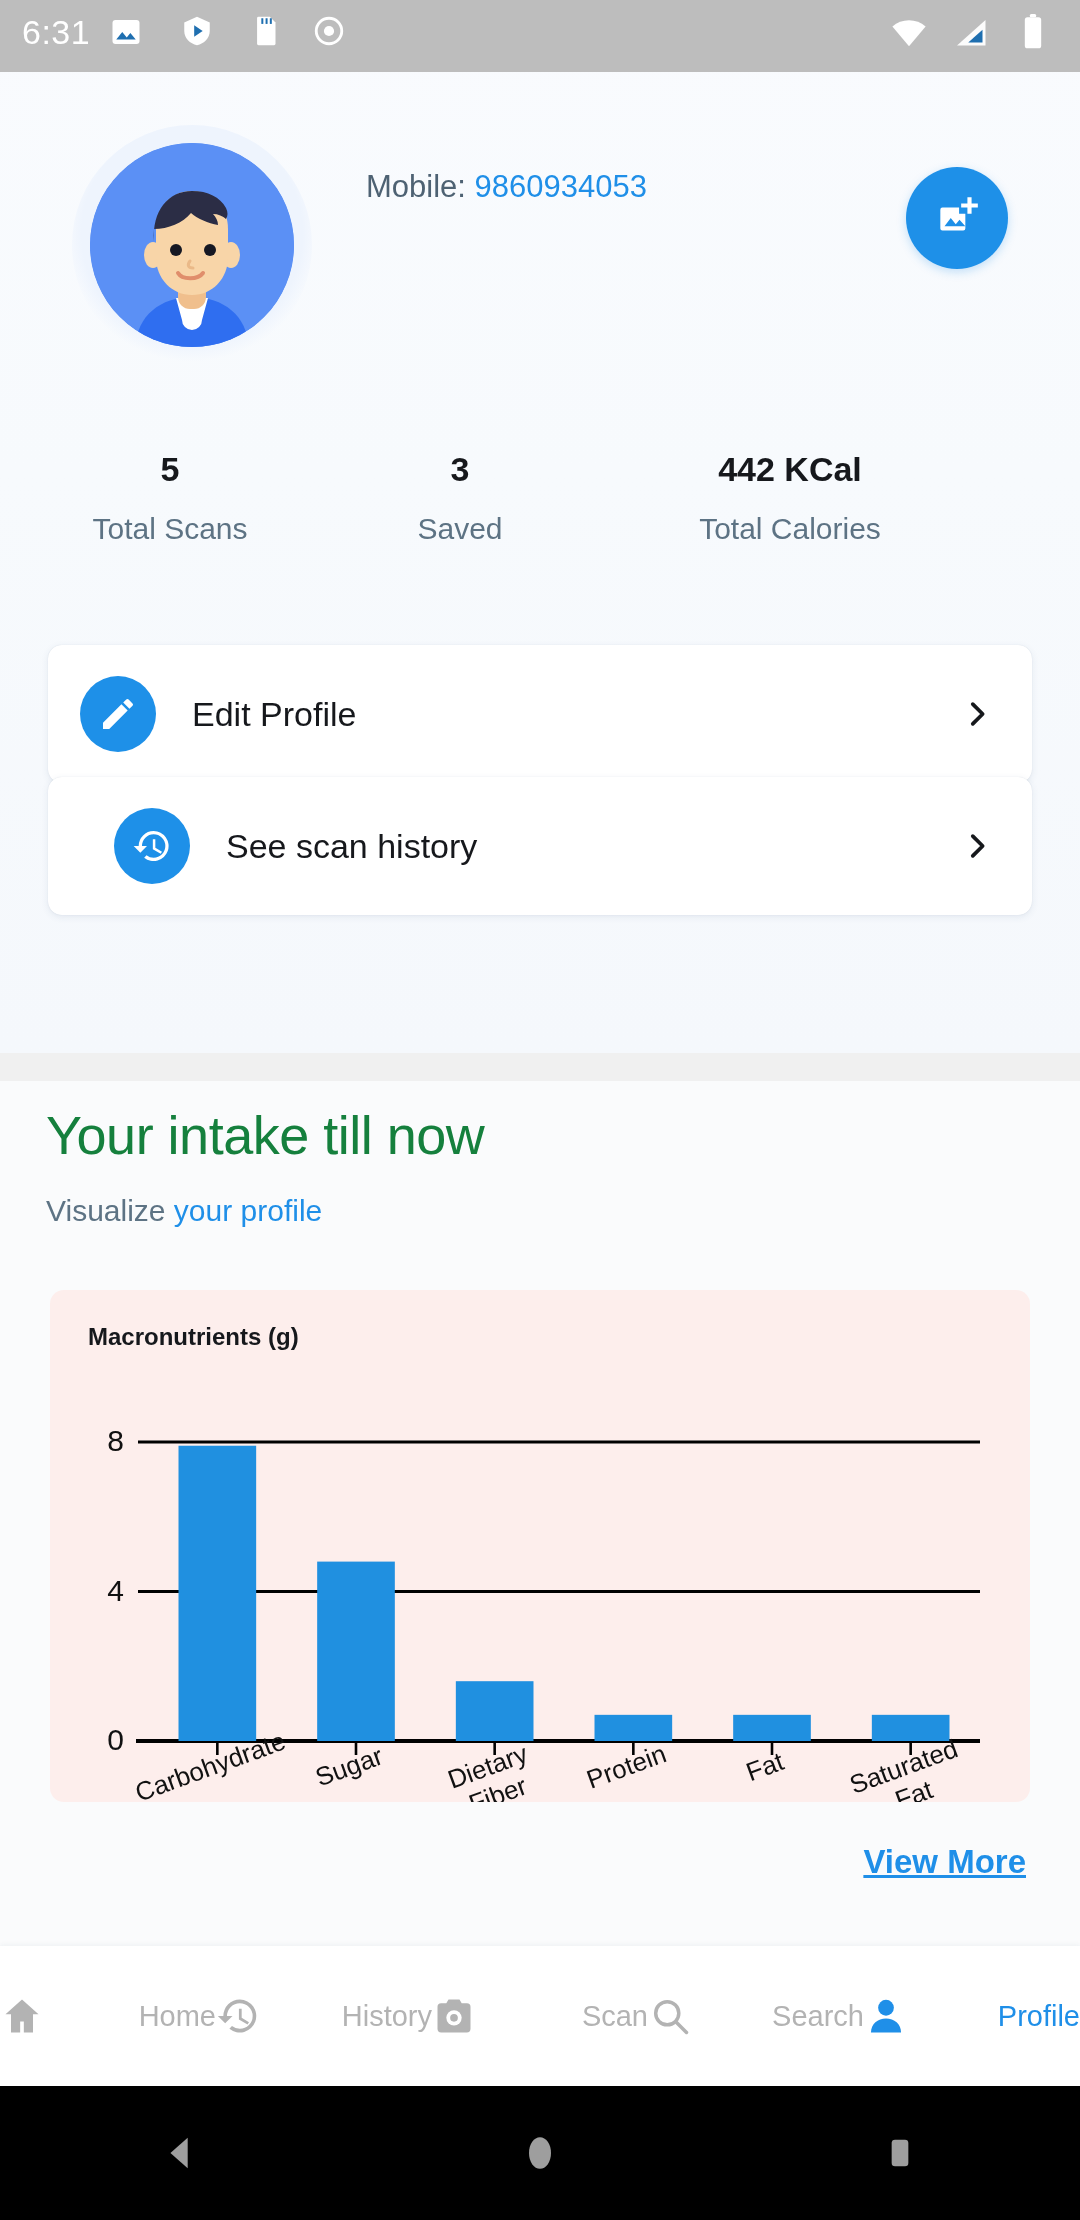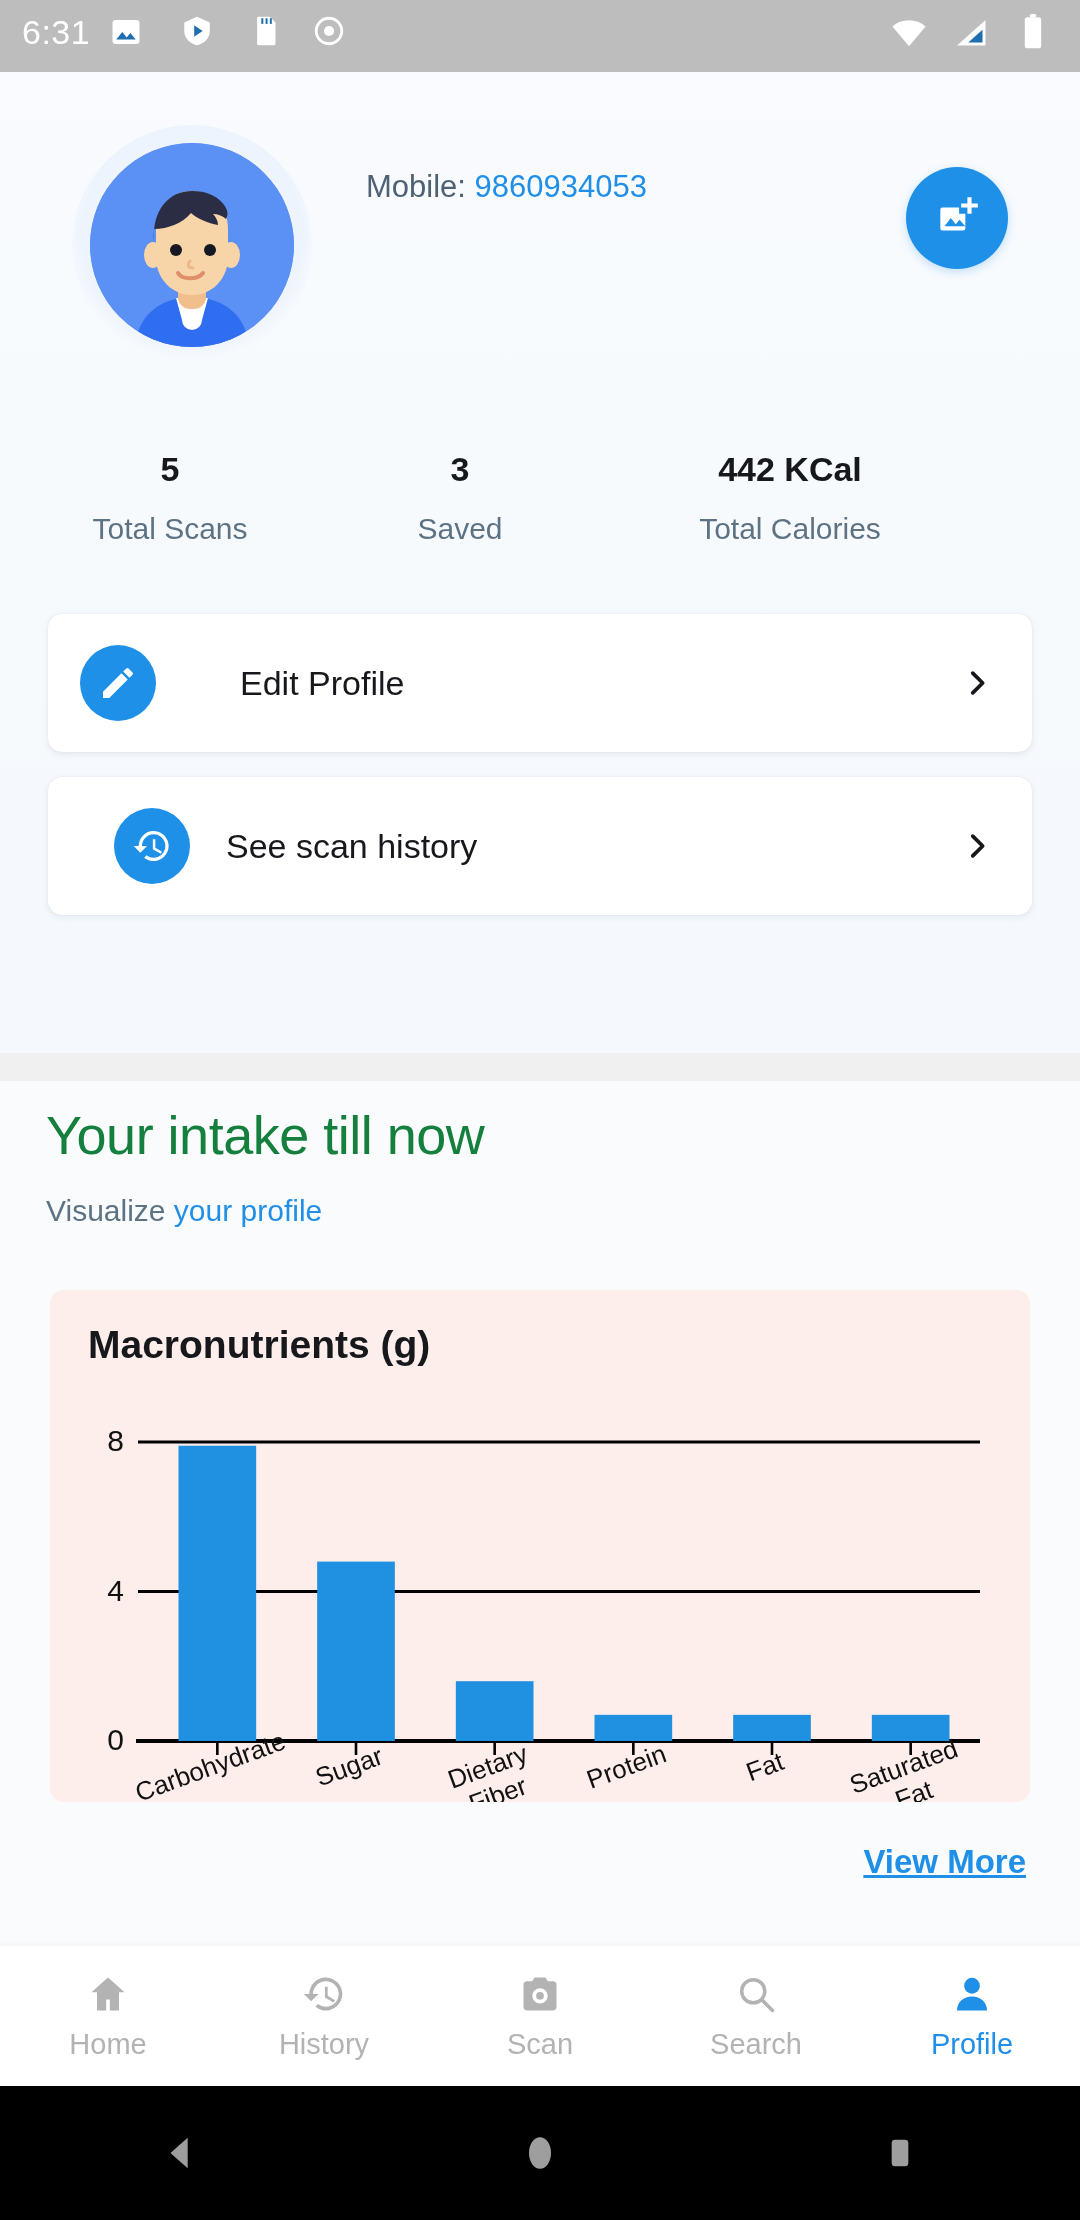--- a/index.html
+++ b/index.html
@@ -85,21 +85,21 @@
   .stat-value { font-size: 34px; font-weight: 700; color: #16181c; }
   .stat-label { font-size: 30px; color: #5d7384; margin-top: 23px; }
 
   
   .action-card {
     position: absolute; left: 48px; width: 984px; height: 138px;
     background: #ffffff; border-radius: 14px;
     box-shadow: 0 2px 7px rgba(60,90,130,.10), 0 0 1px rgba(60,90,130,.18);
     display: flex; align-items: center; cursor: pointer;
   }
-  #card-edit-profile    { top: 614px; gap: 48px; }
+  #card-edit-profile    { top: 645px; }
   #card-scan-history    { top: 777px; padding-left: 34px; }
   .card-icon {
     width: 76px; height: 76px; border-radius: 50%;
     background: #1e90e8; margin-left: 32px;
     display: flex; align-items: center; justify-content: center; flex: none;
   }
   .card-label {
     font-size: 34px; color: #16181c; margin-left: 36px; flex: 1;
   }
   .card-chevron { margin-right: 38px; display: flex; align-items: center; }
@@ -126,40 +126,40 @@
   #intake-subtitle-link { color: #1f8fe8; }
 
   
   #chart-card {
     position: absolute; left: 50px; top: 1290px;
     width: 980px; height: 512px;
     background: #fdeeec; border-radius: 14px;
   }
   #chart-title {
     position: absolute; left: 38px; top: 33px;
-    font-size: 39px; font-weight: 700; color: #16181c;
+    font-size: 24px; font-weight: 700; color: #16181c;
   }
   #chart-svg { position: absolute; left: 0; top: 0; }
 
   
   #view-more {
     position: absolute; right: 54px; top: 1843px;
     font-size: 33px; font-weight: 700; color: #1f8fe8;
     text-decoration: underline; cursor: pointer;
   }
 
   
   #bottom-nav {
     position: absolute; left: 0; top: 1946px; width: 1080px; height: 140px;
     background: #ffffff;
     display: flex; align-items: center;
     box-shadow: 0 -1px 5px rgba(40,60,90,.06);
   }
   .nav-item {
-    flex: 1; display: flex; flex-direction: column;
+    flex: 1; display: flex; flex-direction: row;
     align-items: center; justify-content: space-between; gap: 12px; cursor: pointer;
   }
   .nav-label { font-size: 29px; color: #b3b3b3; }
   .nav-item.active .nav-label { color: #1f8fe8; }
 
   
   #android-nav {
     position: absolute; left: 0; top: 2086px; width: 1080px; height: 134px;
     background: #000000; display: flex; align-items: center;
   }

